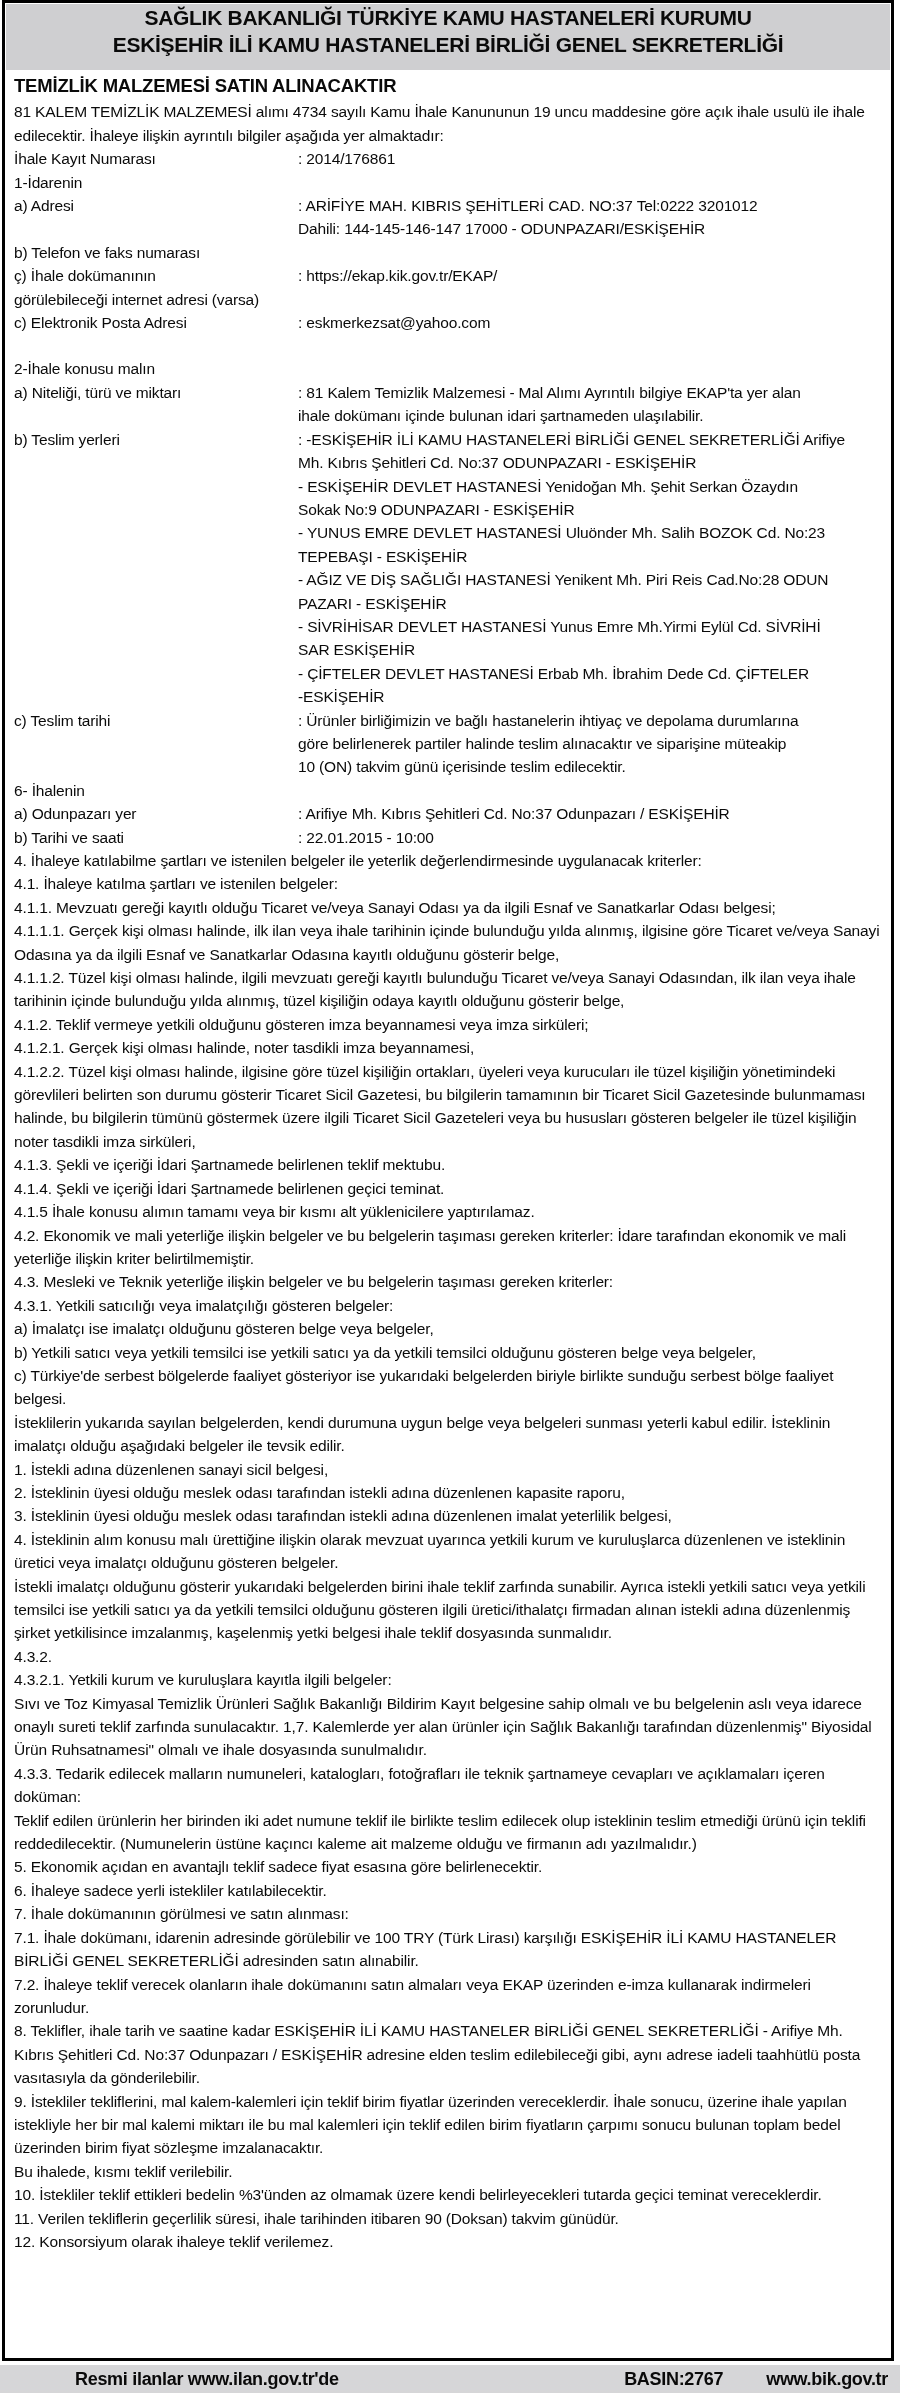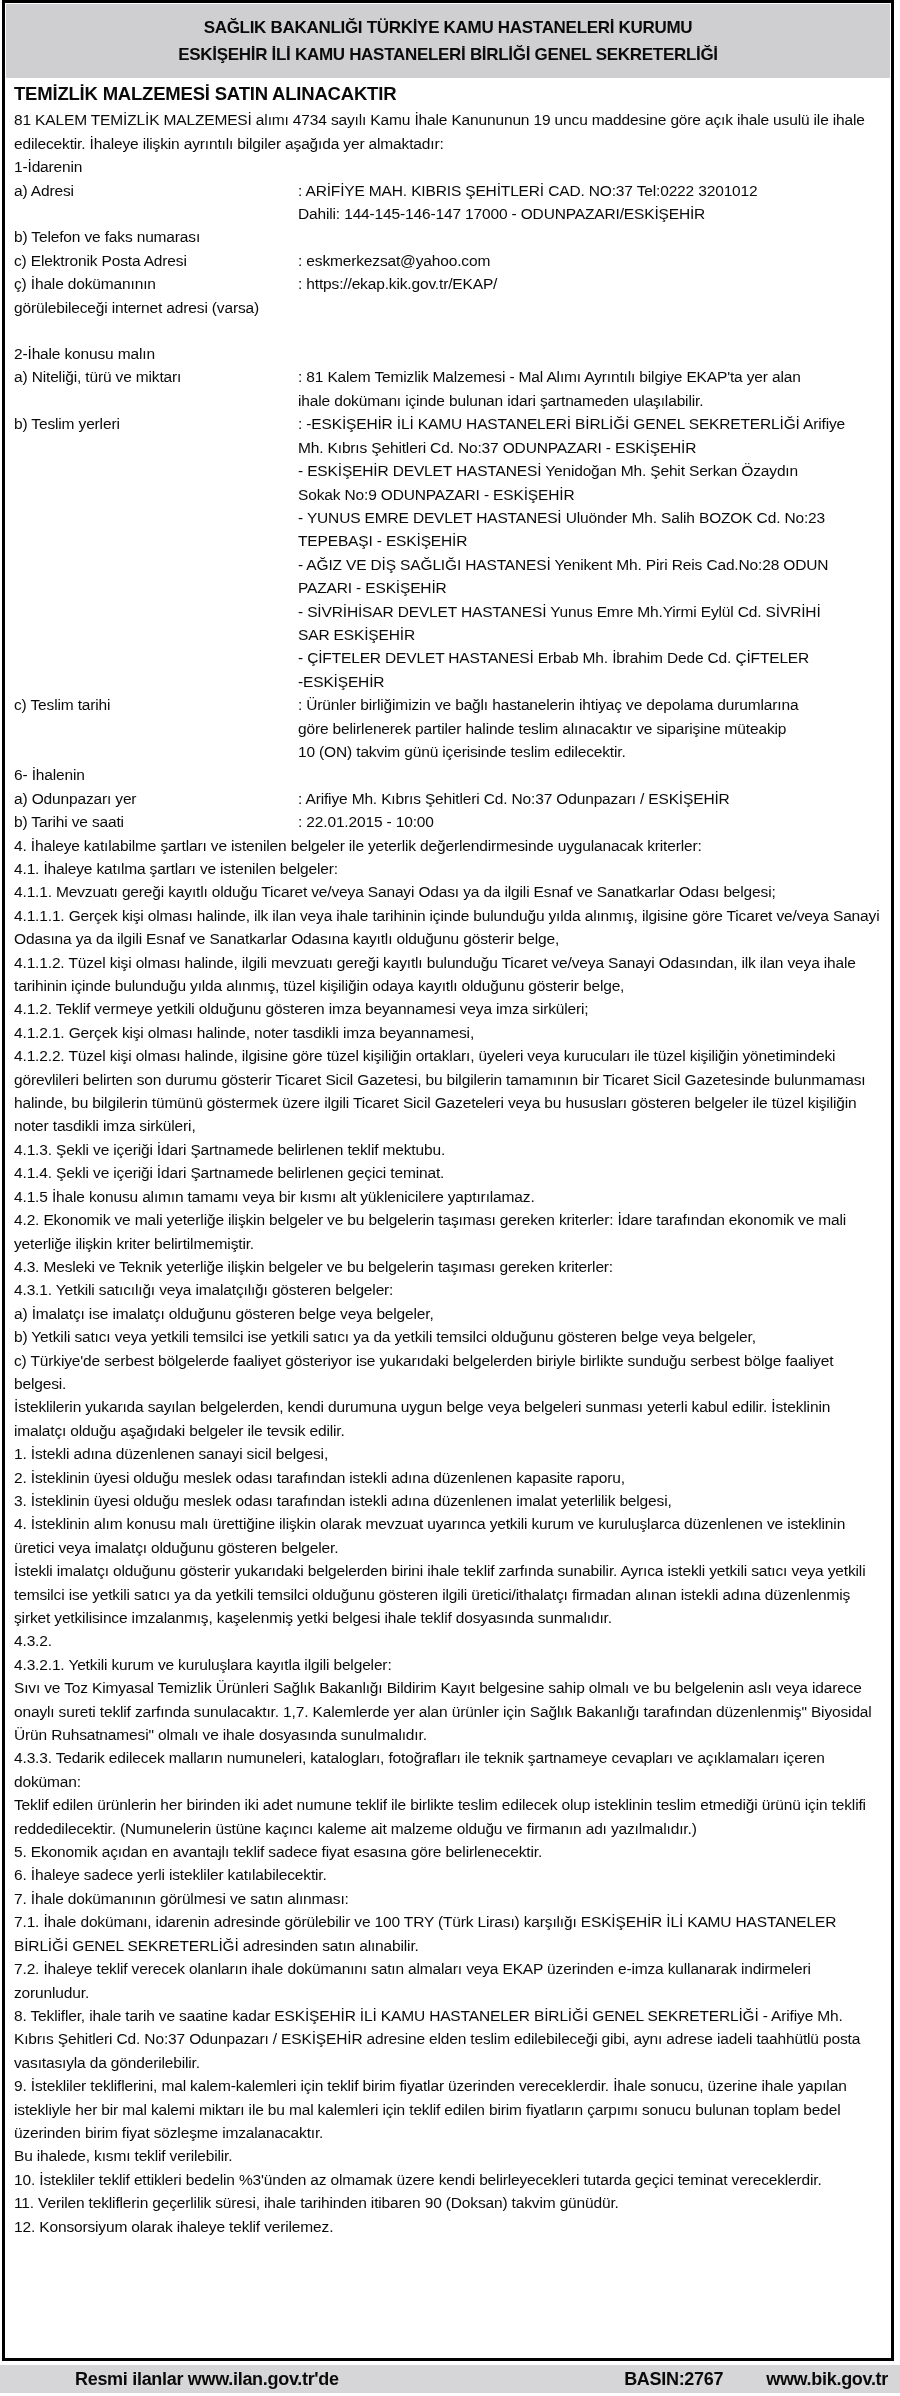--- a/index.html
+++ b/index.html
@@ -19,27 +19,26 @@
     flex: 1 1 auto;
     margin: 0 6px 0 2px;
     border: 3px solid #000000;
     box-sizing: border-box;
     background: #ffffff;
     overflow: hidden;
   }
   .header-band {
     background: #cfcfd1;
     margin: 1px;
-    height: 74px;
+    height: 66px;
     text-align: center;
     font-weight: bold;
-    font-size: 17px;
+    font-size: 21px;
     line-height: 27px;
     letter-spacing: -0.3px;
-    padding-top: 10px;
     box-sizing: border-box;
   }
   .content {
     padding: 3px 9px 0 9px;
     font-size: 15.5px;
     line-height: 23.4px;
     letter-spacing: -0.15px;
   }
   .notice-title {
     text-align: left;
@@ -79,39 +78,43 @@
       <div>SAĞLIK BAKANLIĞI TÜRKİYE KAMU HASTANELERİ KURUMU</div>
       <div>ESKİŞEHİR İLİ KAMU HASTANELERİ BİRLİĞİ GENEL SEKRETERLİĞİ</div>
     </div>
 
     <div class="content">
       <div class="notice-title">TEMİZLİK MALZEMESİ SATIN ALINACAKTIR</div>
       <p class="intro">81 KALEM TEMİZLİK MALZEMESİ alımı 4734 sayılı Kamu İhale Kanununun 19 uncu maddesine göre açık ihale usulü ile ihale edilecektir. İhaleye ilişkin ayrıntılı bilgiler aşağıda yer almaktadır:</p>
 
       <div class="fields">
         <div class="frow">
+          <span class="flabel">İhale Kayıt Numarası</span>
+          <span class="fvalue">: 2014/176861</span>
+        </div>
+        <div class="frow">
           <span class="flabel">1-İdarenin</span>
           <span class="fvalue"></span>
         </div>
         <div class="frow">
           <span class="flabel">a) Adresi</span>
           <span class="fvalue">: ARİFİYE MAH. KIBRIS ŞEHİTLERİ CAD. NO:37 Tel:0222 3201012
 Dahili: 144-145-146-147 17000 - ODUNPAZARI/ESKİŞEHİR</span>
         </div>
         <div class="frow">
           <span class="flabel">b) Telefon ve faks numarası</span>
         </div>
         <div class="frow">
-          <span class="flabel">c) Elektronik Posta Adresi</span>
-          <span class="fvalue">: eskmerkezsat@yahoo.com</span>
-        </div>
-        <div class="frow">
           <span class="flabel">ç) İhale dokümanının
 görülebileceği internet adresi (varsa)</span>
           <span class="fvalue">: https://ekap.kik.gov.tr/EKAP/</span>
+        </div>
+        <div class="frow">
+          <span class="flabel">c) Elektronik Posta Adresi</span>
+          <span class="fvalue">: eskmerkezsat@yahoo.com</span>
         </div>
         <div class="frow gap-above">
           <span class="flabel">2-İhale konusu malın</span>
           <span class="fvalue"></span>
         </div>
         <div class="frow">
           <span class="flabel">a) Niteliği, türü ve miktarı</span>
           <span class="fvalue">: 81 Kalem Temizlik Malzemesi - Mal Alımı Ayrıntılı bilgiye EKAP'ta yer alan
 ihale dokümanı içinde bulunan idari şartnameden ulaşılabilir.</span>
         </div>

